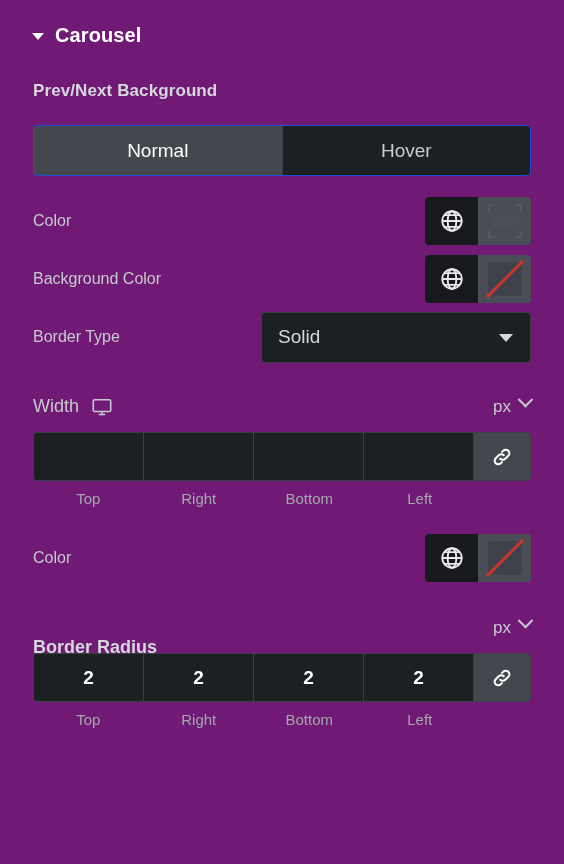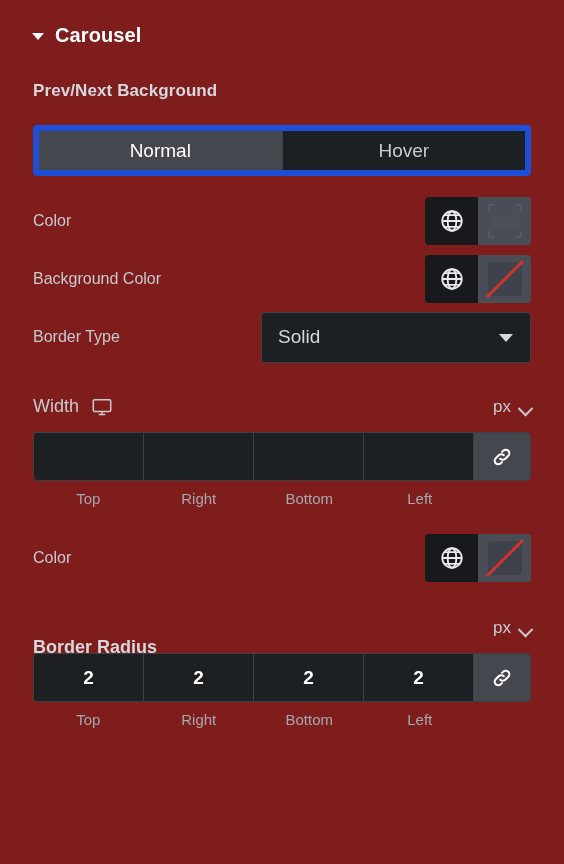--- a/index.html
+++ b/index.html
@@ -8,21 +8,21 @@
     width: 564px;
     height: 864px;
     background: #1d2023;
     font-family: "Liberation Sans", sans-serif;
     overflow: hidden;
   }
 
   .panel {
     width: 564px;
     height: 864px;
-    background: #7f1d1d;
+    background: #701a75;
     position: relative;
   }
 
   
   .section-header {
     display: flex;
     align-items: center;
     gap: 11px;
     padding: 22px 0 0 32px;
     height: 48px;
@@ -47,21 +47,21 @@
     font-size: 17px;
     font-weight: bold;
     color: #d5d8dc;
     letter-spacing: 0.1px;
   }
 
   
   .tabs {
     margin: 24px 33px 0 33px;
     display: flex;
-    border: 6px solid #1d4ed8;
+    border: 1px solid #1d4ed8;
     border-radius: 4px;
     overflow: hidden;
     height: 51px;
   }
   .tab {
     flex: 1;
     display: flex;
     align-items: center;
     justify-content: center;
     font-size: 19px;
@@ -212,21 +212,21 @@
   }
   .dim-title {
     font-size: 18px;
     color: #c7cacf;
   }
   .dim-title.bold { font-weight: bold; color: #d5d8dc; margin-top: 38px; }
   .device-icon { display: block; cursor: pointer; }
 
   .unit-select {
     display: flex;
-    align-items: flex-end;
+    align-items: flex-start;
     gap: 9px;
     cursor: pointer;
   }
   .unit-label {
     font-size: 17px;
     color: #c7cacf;
   }
   .unit-caret {
     width: 11px; height: 11px;
     border-right: 2px solid #c7cacf;

